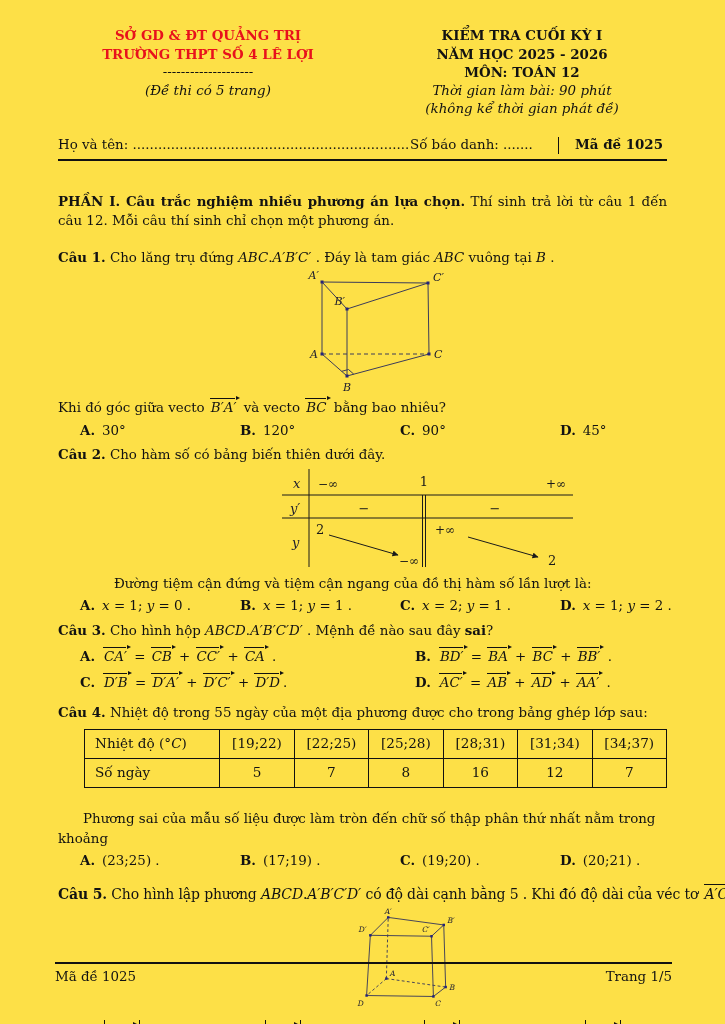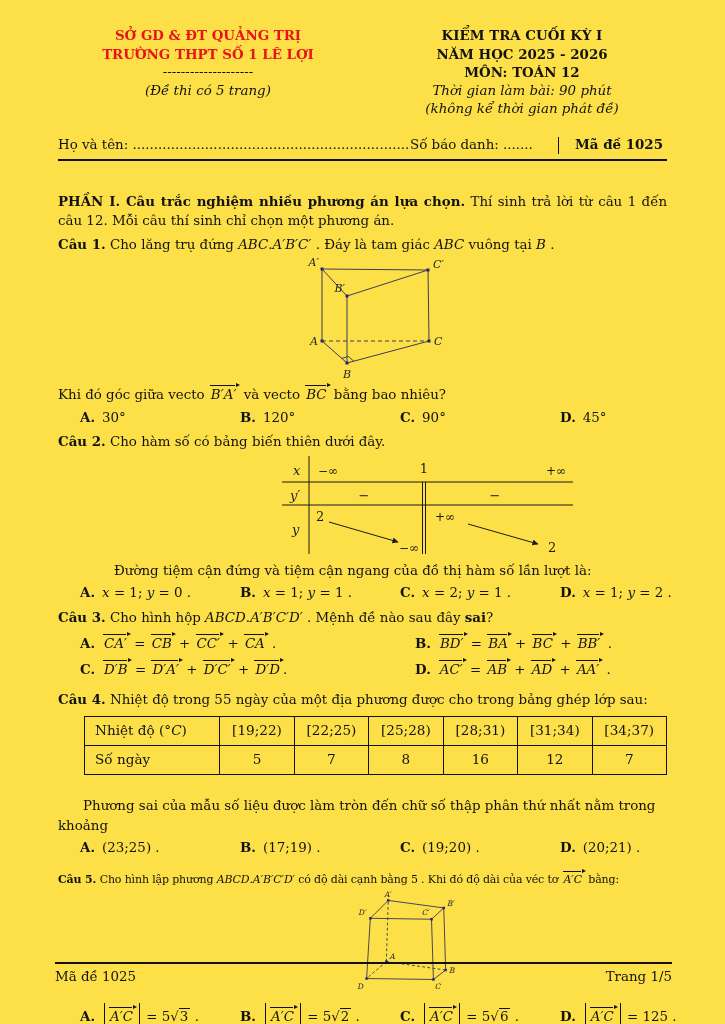--- a/index.html
+++ b/index.html
@@ -20,21 +20,21 @@
   .hdr div{line-height:1.38;}
   
   .info-row{display:flex; align-items:flex-end; margin-top:16px; padding-bottom:5px; border-bottom:2px solid #111;}
   .info-name{width:352px; white-space:nowrap; overflow:hidden;}
   .info-sbd{flex:1;}
   .vline{width:1px; height:17px; background:#111; margin:0 16px 0 6px;}
   .info-code{font-weight:bold; padding-right:4px;}
   
   .part{margin:31px 0 0 0; text-align:justify;}
   p{margin:0;}
-  .q{margin-top:4px;}
+  .q{margin-top:17px;}
   .qlabel{font-weight:bold;}
   .mi{font-style:italic;}
   .mb{font-weight:bold;}
   
   .mv{position:relative; display:inline-block; padding:3px 3px 0 2px; font-style:italic; line-height:1.05;}
   .mv::before{content:""; position:absolute; left:1px; right:4px; top:0; border-top:1px solid #111;}
   .mv::after{content:""; position:absolute; right:-1px; top:-2px; width:0; height:0;
     border-left:4px solid #111; border-top:2.5px solid transparent; border-bottom:2.5px solid transparent;}
   
   .msq{white-space:nowrap;}
@@ -55,35 +55,35 @@
   .flab{font-style:italic; fill:#1c1c2e;}
   
   .q2q{margin-top:6px; text-indent:56px;}
   .q4q{margin-top:21px; text-indent:25px;}
   
   table.freq{border-collapse:collapse; margin:7px 0 0 26px;}
   table.freq td{border:1px solid #111; text-align:center; padding:2px 6px; height:24px; font-size:13.6px;}
   table.freq td.c0{width:122px; text-align:left; padding-left:10px;}
   table.freq td.ci{width:62px;}
   .brk{font-size:15px;}
-  .tight{white-space:nowrap; font-size:11px; letter-spacing:-0.15px;}
+  .tight{white-space:nowrap; font-size:14px; letter-spacing:-0.15px;}
   
   .footer{position:absolute; left:55px; right:53px; top:962px; border-top:2px solid #111; padding-top:3px;
     display:flex; justify-content:space-between; font-size:13.4px;}
 </style>
 </head>
 <body>
 
 <div class="page">
   <div class="inner">
 
     <div class="hdr">
       <div class="hdr-left">
         <div class="red b">SỞ GD &amp; ĐT QUẢNG TRỊ</div>
-        <div class="red b">TRƯỜNG THPT SỐ 1 LÊ LỢI</div>
+        <div class="red b">TRƯỜNG THPT SỐ 4 LÊ LỢI</div>
         <div>--------------------</div>
         <div class="it">(Đề thi có 5 trang)</div>
       </div>
       <div class="hdr-right">
         <div class="b">KIỂM TRA CUỐI KỲ I</div>
         <div class="b">NĂM HỌC 2025 - 2026</div>
         <div class="b">MÔN: TOÁN 12</div>
         <div class="it">Thời gian làm bài: 90 phút</div>
         <div class="it">(không kể thời gian phát đề)</div>
       </div>

